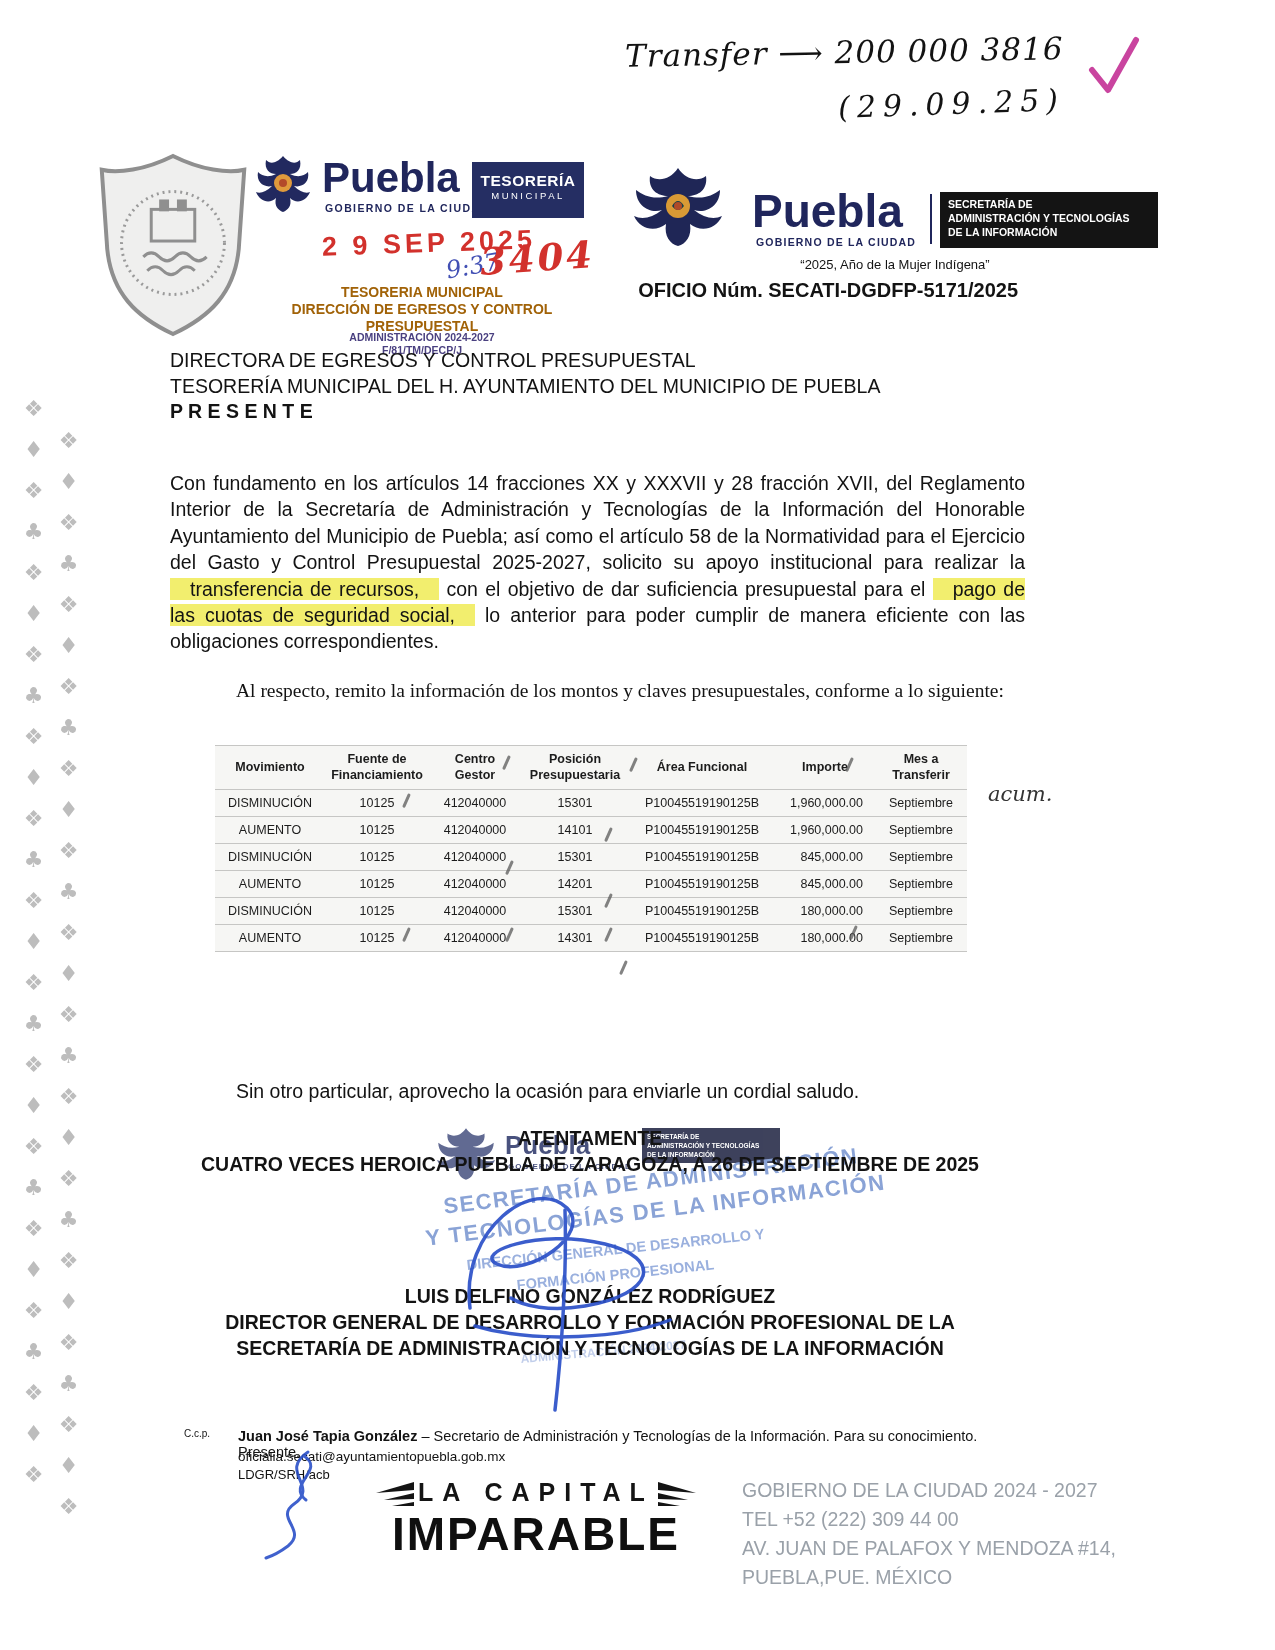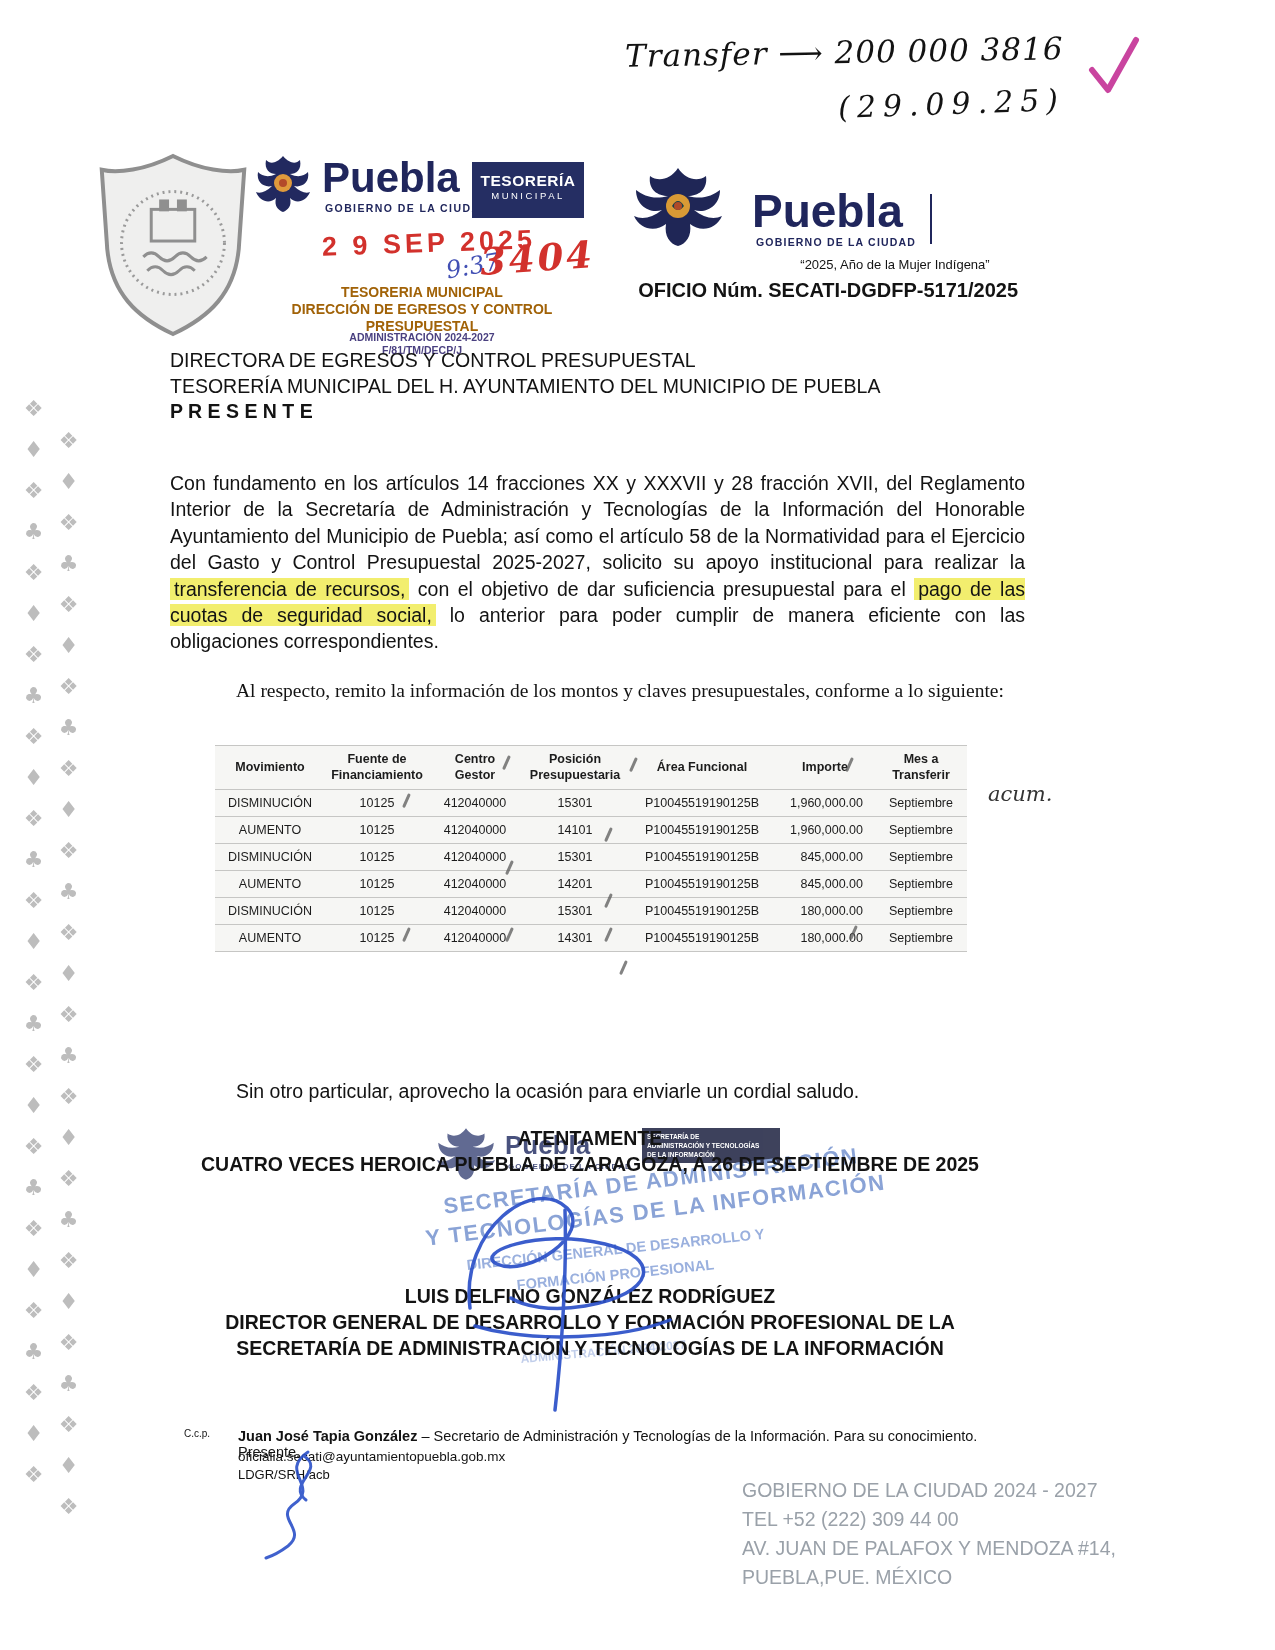--- a/index.html
+++ b/index.html
@@ -3,21 +3,21 @@
 <meta charset="utf-8">
 <style>
   html,body{margin:0;padding:0;background:#ffffff;}
   .page{position:relative;width:1275px;height:1650px;background:#ffffff;
         font-family:"Liberation Sans",sans-serif;color:#131313;overflow:hidden;margin:0 auto;}
   .abs{position:absolute;}
   .b{font-weight:bold;}
   .center{text-align:center;}
   .pre{white-space:pre-line;}
   .hand{font-family:"DejaVu Serif",serif;font-style:italic;}
-  mark{background:#f2ee6e;padding:0 4px;color:inherit;}
+  mark{background:#f2ee6e;padding:0 20px;color:inherit;}
   p.body-par{margin:0;font-size:19.5px;line-height:26.4px;text-align:justify;}
   .indent{text-indent:66px;}
 
   table.mv{border-collapse:collapse;table-layout:fixed;width:752px;font-size:12.5px;
            background:#f6f6f4;color:#1c1c1c;}
   table.mv th,table.mv td{border-top:1px solid #c6c6c4;border-bottom:1px solid #c6c6c4;
            text-align:center;padding:6px 2px;vertical-align:middle;}
   table.mv th{font-weight:bold;white-space:pre-line;line-height:1.25;}
   table.mv td.num{text-align:right;padding-right:12px;}
 
@@ -76,20 +76,23 @@
 
   <svg class="abs" style="left:628px;top:166px;" width="100" height="82" viewBox="0 0 100 82">
     <path d="M50,2 C58,14 70,16 78,10 C80,24 70,30 60,30 C74,34 84,30 92,24 C92,40 78,48 66,44 C76,52 86,54 94,50 C88,64 72,66 62,58 C64,70 58,78 50,80 C42,78 36,70 38,58 C28,66 12,64 6,50 C14,54 24,52 34,44 C22,48 8,40 8,24 C16,30 26,34 40,30 C30,30 20,24 22,10 C30,16 42,14 50,2 Z" fill="#1f2656"></path>
     <circle cx="50" cy="40" r="12" fill="#d99a35"></circle>
     <path d="M44,40 q6,-10 12,0 q-6,8 -12,0 Z" fill="#17404a"></path>
     <circle cx="50" cy="40" r="4" fill="#b04a28"></circle>
   </svg>
   <div class="abs b" style="left:752px;top:184px;font-size:46px;color:#20265c;">Puebla</div>
   <div class="abs b" style="left:756px;top:236px;font-size:10.5px;letter-spacing:1.2px;color:#20265c;">GOBIERNO DE LA CIUDAD</div>
   <div class="abs" style="left:930px;top:194px;width:2px;height:50px;background:#20265c;"></div>
+  <div class="abs pre b" style="left:940px;top:192px;width:202px;height:44px;background:#141414;color:#fff;font-size:10.5px;line-height:1.32;padding:6px 8px;">SECRETARÍA DE
+ADMINISTRACIÓN Y TECNOLOGÍAS
+DE LA INFORMACIÓN</div>
   <div class="abs center" style="left:760px;top:257px;width:270px;font-size:13px;">“2025, Año de la Mujer Indígena”</div>
   <div class="abs b" style="left:598px;top:279px;width:420px;text-align:right;font-size:20px;">OFICIO Núm. SECATI-DGDFP-5171/2025</div>
 
   <div class="abs" style="left:170px;top:348px;font-size:19.5px;line-height:25.5px;">
     <div>DIRECTORA DE EGRESOS Y CONTROL PRESUPUESTAL</div>
     <div>TESORERÍA MUNICIPAL DEL H. AYUNTAMIENTO DEL MUNICIPIO DE PUEBLA</div>
     <div class="b">P R E S E N T E</div>
   </div>
 
   <p class="abs body-par" style="left:170px;top:470px;width:855px;"><span>Con fundamento en los artículos 14 fracciones XX y XXXVII y 28 fracción XVII, del Reglamento Interior de la Secretaría de Administración y Tecnologías de la Información del Honorable Ayuntamiento del Municipio de Puebla; así como el artículo 58 de la Normatividad para el Ejercicio del Gasto y Control Presupuestal 2025-2027, solicito su apoyo institucional para realizar la </span><mark>transferencia de recursos,</mark><span> con el objetivo de dar suficiencia presupuestal para el </span><mark>pago de las cuotas de seguridad social,</mark><span> lo anterior para poder cumplir de manera eficiente con las obligaciones correspondientes.</span></p>
@@ -232,19 +235,35 @@
   <div class="abs" style="left:238px;top:1449px;font-size:13.5px;">oficialia.secati@ayuntamientopuebla.gob.mx</div>
   <div class="abs" style="left:238px;top:1467px;font-size:13px;">LDGR/SRH/acb</div>
 
   <svg class="abs z3" style="left:242px;top:1446px;" width="110" height="115" viewBox="0 0 110 115">
     <g stroke="#2b50c8" stroke-width="3" fill="none" stroke-linecap="round" opacity=".9">
       <path d="M66,6 C36,26 78,40 52,58 C32,72 66,84 46,100 C38,106 30,110 24,112"></path>
       <path d="M62,10 C84,24 44,38 64,54"></path>
     </g>
   </svg>
 
+  <div class="abs center" style="left:368px;top:1478px;width:336px;">
+    <div style="position:relative;">
+      <svg style="position:absolute;left:6px;top:2px;" width="40" height="28" viewBox="0 0 40 28">
+        <path d="M40,2 L2,13 L40,10 Z" fill="#141414"></path>
+          <path d="M40,13 L10,20 L40,19 Z" fill="#141414"></path>
+          <path d="M40,22 L18,26 L40,26 Z" fill="#141414"></path>
+      </svg>
+      <svg style="position:absolute;right:6px;top:2px;transform:scaleX(-1);" width="40" height="28" viewBox="0 0 40 28">
+        <path d="M40,2 L2,13 L40,10 Z" fill="#141414"></path>
+          <path d="M40,13 L10,20 L40,19 Z" fill="#141414"></path>
+          <path d="M40,22 L18,26 L40,26 Z" fill="#141414"></path>
+      </svg>
+      <div class="b" style="font-size:25px;letter-spacing:9px;color:#141414;">LA CAPITAL</div>
+    </div>
+    <div class="b" style="font-size:46px;letter-spacing:2px;color:#0f0f0f;margin-top:0px;">IMPARABLE</div>
+  </div>
 
   <div class="abs pre" style="left:742px;top:1476px;width:430px;font-size:19.5px;line-height:1.48;color:#9aa1a9;">GOBIERNO DE LA CIUDAD 2024 - 2027
 TEL +52 (222) 309 44 00
 AV. JUAN DE PALAFOX Y MENDOZA #14,
 PUEBLA,PUE. MÉXICO</div>
 
 </div>
 
 </body></html>

